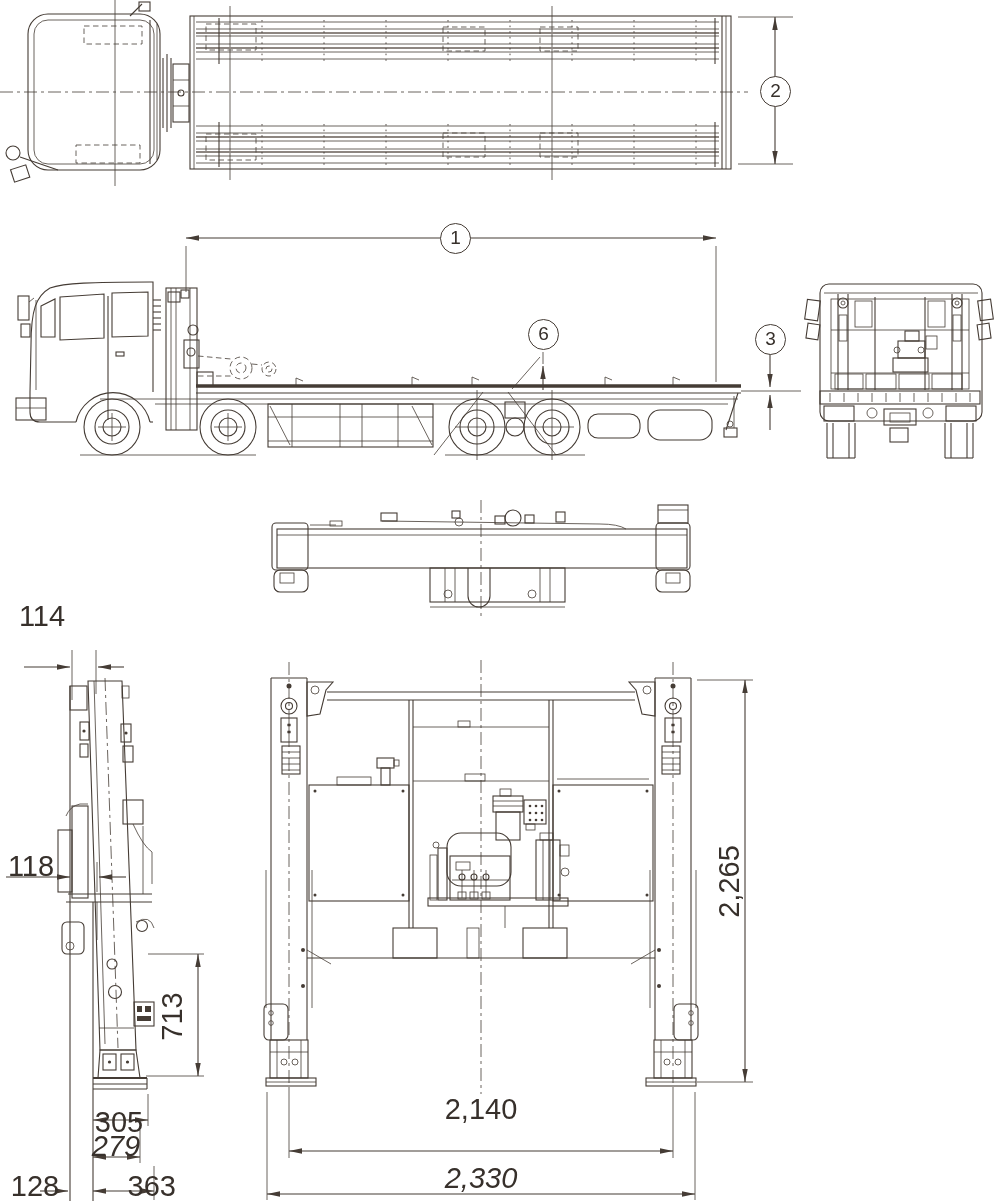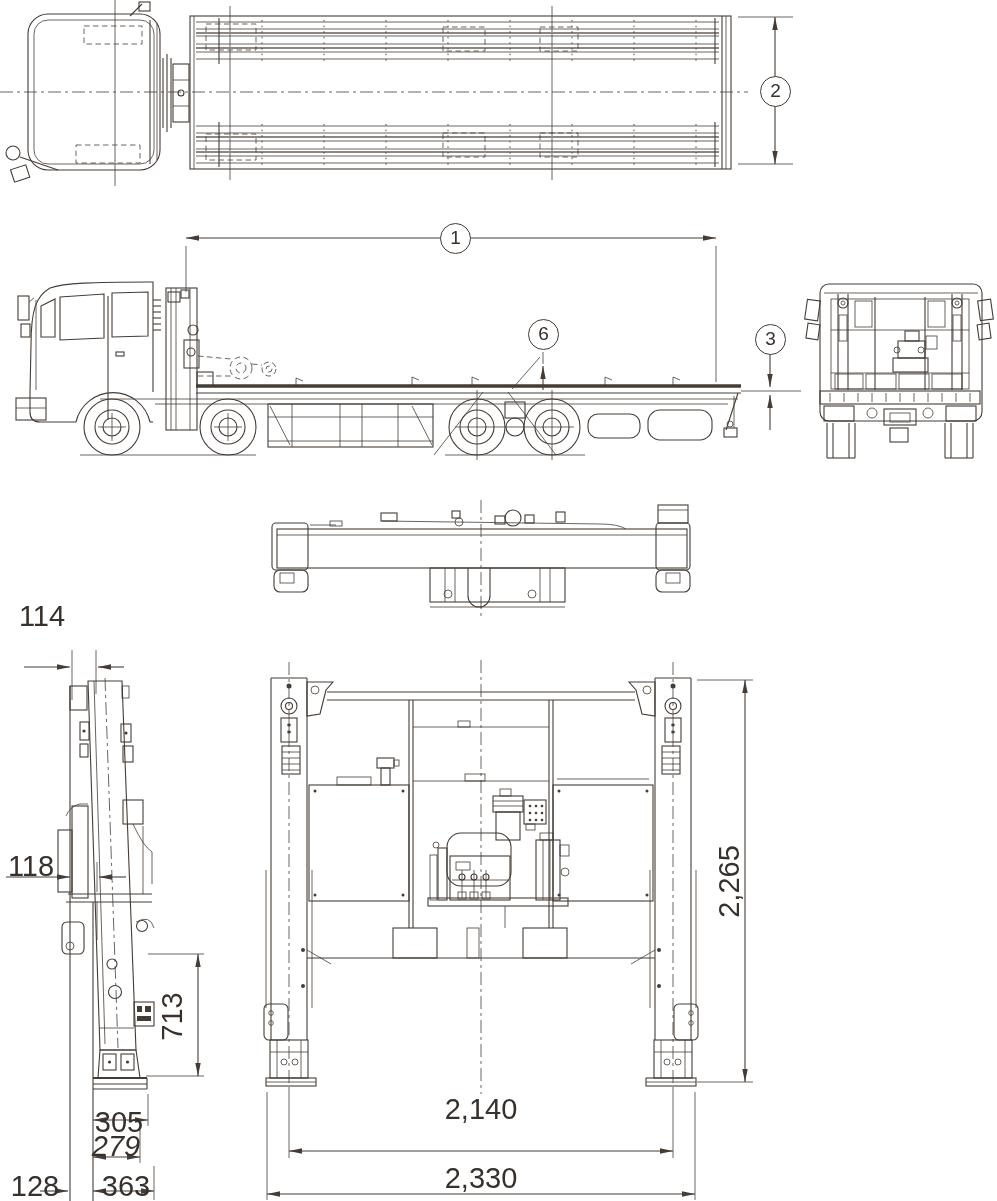--- a/index.html
+++ b/index.html
@@ -595,19 +595,19 @@
 <span class="balloon" style="left:760px;top:76px;">2</span>
 <span class="balloon" style="left:755px;top:324px;">3</span>
 <span class="balloon" style="left:528px;top:319px;">6</span>
 
 <span class="dim" style="left:2px;top:602px;width:80px;">114</span>
 <span class="dim" style="left:-9px;top:852px;width:80px;">118</span>
 <span class="dim rot" style="left:122px;top:1002px;width:100px;">713</span>
 <span class="dim" style="left:69px;top:1092px;width:100px;margin-top:16px;">305</span>
 <span class="dim" style="left:66px;top:1132px;width:100px;font-style:italic;">279</span>
 <span class="dim" style="left:-15px;top:1172px;width:100px;">128</span>
-<span class="dim" style="left:76px;top:1172px;width:100px;">363</span>
+<span class="dim" style="left:76px;top:1172px;width:100px;text-align:right;">363</span>
 
 <span class="dim rot" style="left:659px;top:867px;width:140px;">2,265</span>
 <span class="dim" style="left:421px;top:1095px;width:120px;">2,140</span>
-<span class="dim" style="left:421px;top:1164px;width:120px;">2,330</span>
+<span class="dim" style="left:421px;top:1164px;width:120px;font-style:italic;">2,330</span>
 
 </div>
 
 </body></html>

